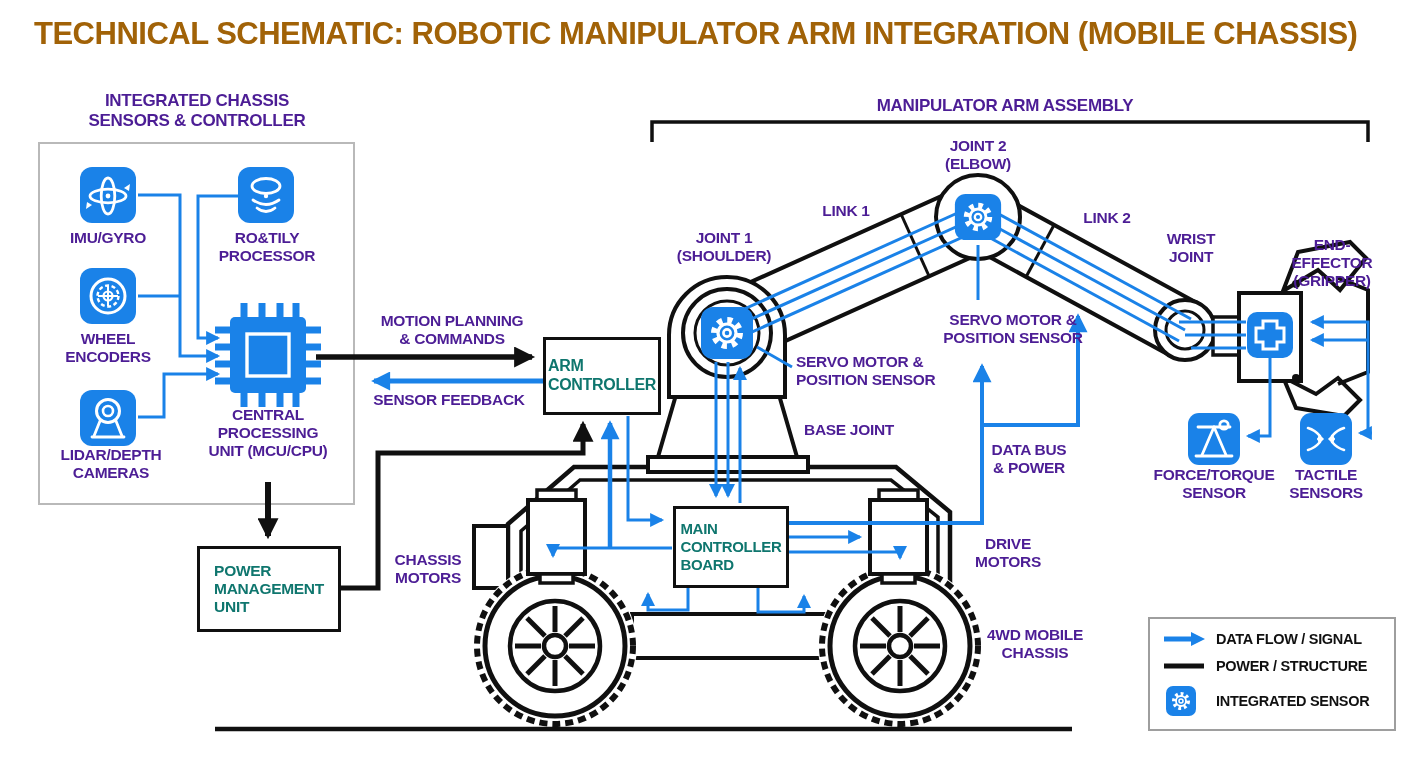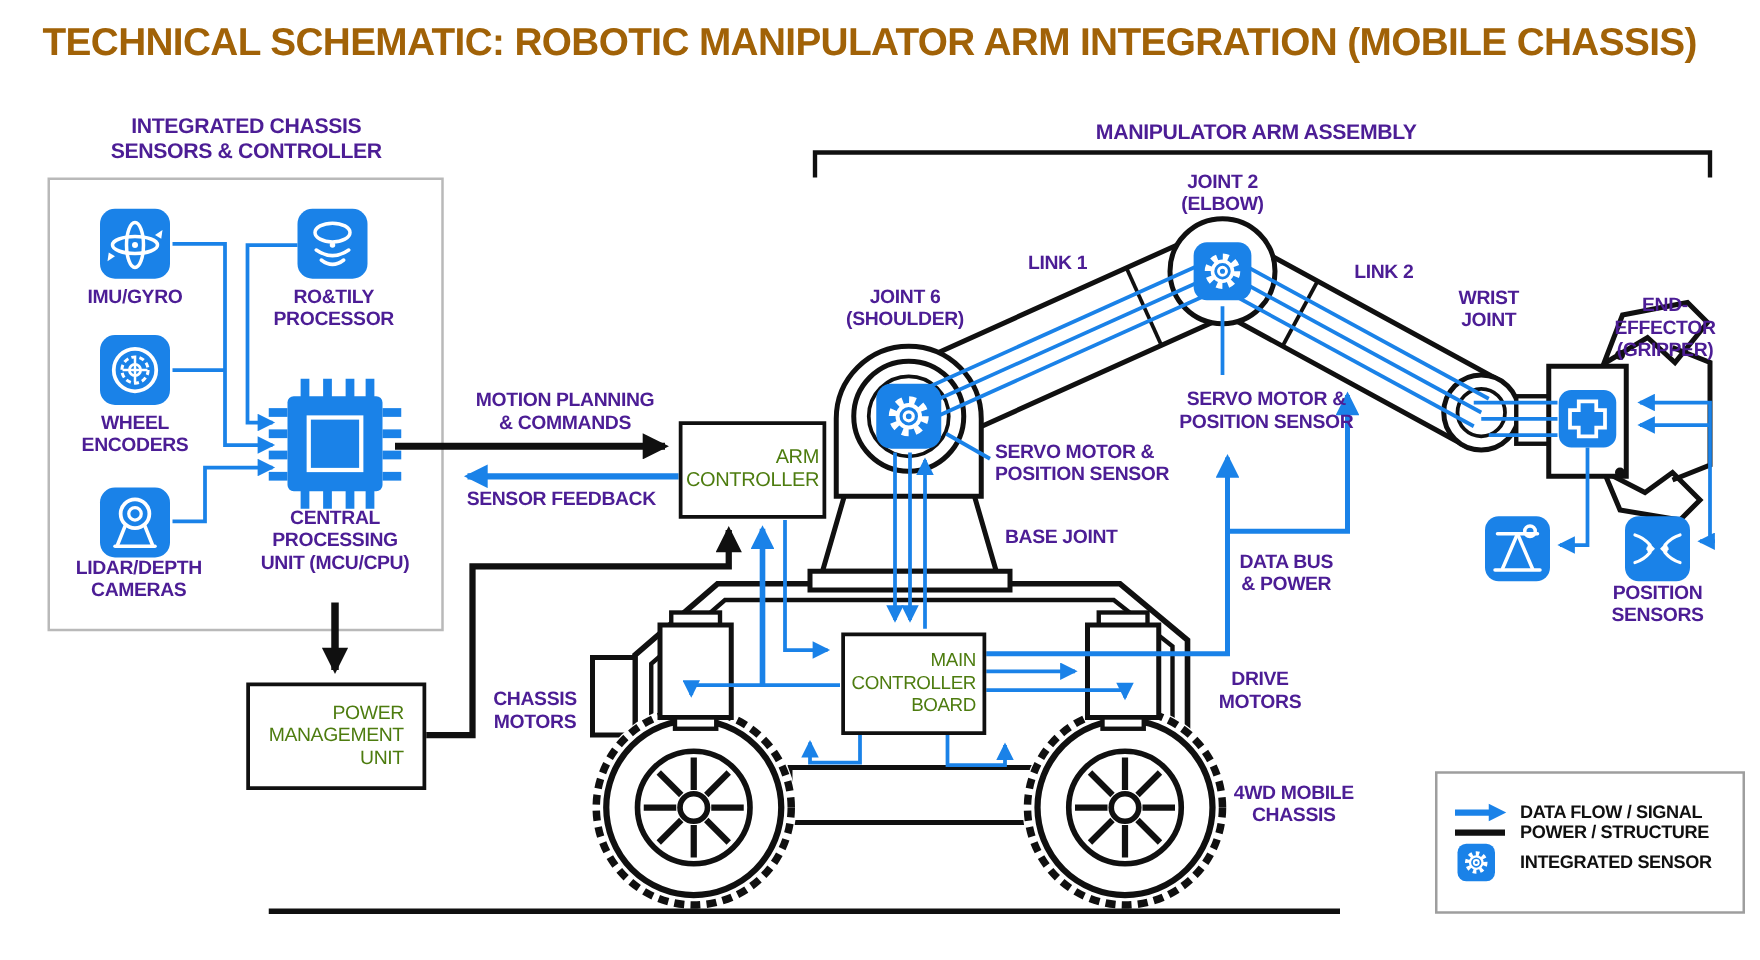--- a/index.html
+++ b/index.html
@@ -6,23 +6,23 @@
   .stage{position:relative;width:1408px;height:768px;background:#fff;font-family:"Liberation Sans",sans-serif}
   .canvas{position:absolute;left:0;top:0;z-index:1}
   .panel{position:absolute;left:38px;top:142px;width:313px;height:359px;border:2px solid #b9b9b9;z-index:0;background:#fff}
   .lbl{position:absolute;z-index:3;font-weight:bold;font-size:15.5px;line-height:1.16;color:#4c1d95;
        white-space:pre-line;text-align:center;letter-spacing:-0.3px}
   .lbl.c{transform:translateX(-50%)}
   .lbl.left{text-align:left}
   .title{position:absolute;left:34px;top:16px;z-index:3;font-weight:bold;font-size:31px;letter-spacing:-0.5px;color:#a16207;white-space:nowrap}
   .hd{font-size:17px}
   .box{position:absolute;z-index:2;background:#fff;border:3px solid #101010;display:flex;align-items:center;justify-content:center}
-  .box .bt{font-weight:normal;text-align:right;white-space:pre-line;font-size:16px;line-height:1.18;letter-spacing:-0.3px;color:#4d7c0f}
+  .box .bt{font-weight:bold;text-align:left;white-space:pre-line;font-size:16px;line-height:1.18;letter-spacing:-0.3px;color:#0f766e}
   .legend{position:absolute;left:1148px;top:617px;width:232px;height:110px;border:2px solid #9e9e9e;background:#fff;z-index:2;
-          display:flex;flex-direction:column;justify-content:center;gap:0;padding-left:12px;box-sizing:content-box}
+          display:flex;flex-direction:column;justify-content:center;gap:11px;padding-left:12px;box-sizing:content-box}
   .lrow{display:flex;align-items:center;gap:10px}
   .lrow .ltxt{font-weight:bold;font-size:14.5px;letter-spacing:-0.3px;color:#101010}
 </style>
 </head>
 <body>
 
 <div class="stage">
 
   <div class="panel"></div>
 
@@ -315,21 +315,21 @@
 CAMERAS</div>
   <div class="lbl c" style="left:452px;top:312px">MOTION PLANNING
 &amp; COMMANDS</div>
 
   <div class="lbl c" style="left:268px;top:406px">CENTRAL
 PROCESSING
 UNIT (MCU/CPU)</div>
   <div class="lbl c" style="left:449px;top:391px">SENSOR FEEDBACK</div>
 
   <div class="lbl c hd" style="left:1005px;top:96px">MANIPULATOR ARM ASSEMBLY</div>
-  <div class="lbl c" style="left:724px;top:229px">JOINT 6
+  <div class="lbl c" style="left:724px;top:229px">JOINT 1
 (SHOULDER)</div>
   <div class="lbl c" style="left:978px;top:137px">JOINT 2
 (ELBOW)</div>
   <div class="lbl c" style="left:846px;top:202px">LINK 1</div>
   <div class="lbl c" style="left:1107px;top:209px">LINK 2</div>
   <div class="lbl c" style="left:1191px;top:230px">WRIST
 JOINT</div>
   <div class="lbl c" style="left:1332px;top:236px">END-EFFECTOR
 (GRIPPER)</div>
   <div class="lbl c" style="left:1013px;top:311px">SERVO MOTOR &amp;
@@ -340,21 +340,23 @@
   <div class="lbl c" style="left:1029px;top:441px">DATA BUS
 &amp; POWER</div>
 
   <div class="lbl c" style="left:428px;top:551px">CHASSIS
 MOTORS</div>
   <div class="lbl c" style="left:1008px;top:535px">DRIVE
 MOTORS</div>
   <div class="lbl c" style="left:1035px;top:626px">4WD MOBILE
 CHASSIS</div>
 
-  <div class="lbl c" style="left:1326px;top:466px">POSITION
+  <div class="lbl c" style="left:1214px;top:466px">FORCE/TORQUE
+SENSOR</div>
+  <div class="lbl c" style="left:1326px;top:466px">TACTILE
 SENSORS</div>
 
   <div class="legend">
     <div class="lrow">
       <svg width="44" height="16">
         <line x1="2" y1="8" x2="30" y2="8" stroke="#1a82e8" stroke-width="5"></line>
         <path d="M29,1 L43,8 L29,15 z" fill="#1a82e8"></path>
       </svg>
       <span class="ltxt">DATA FLOW / SIGNAL</span>
     </div>

